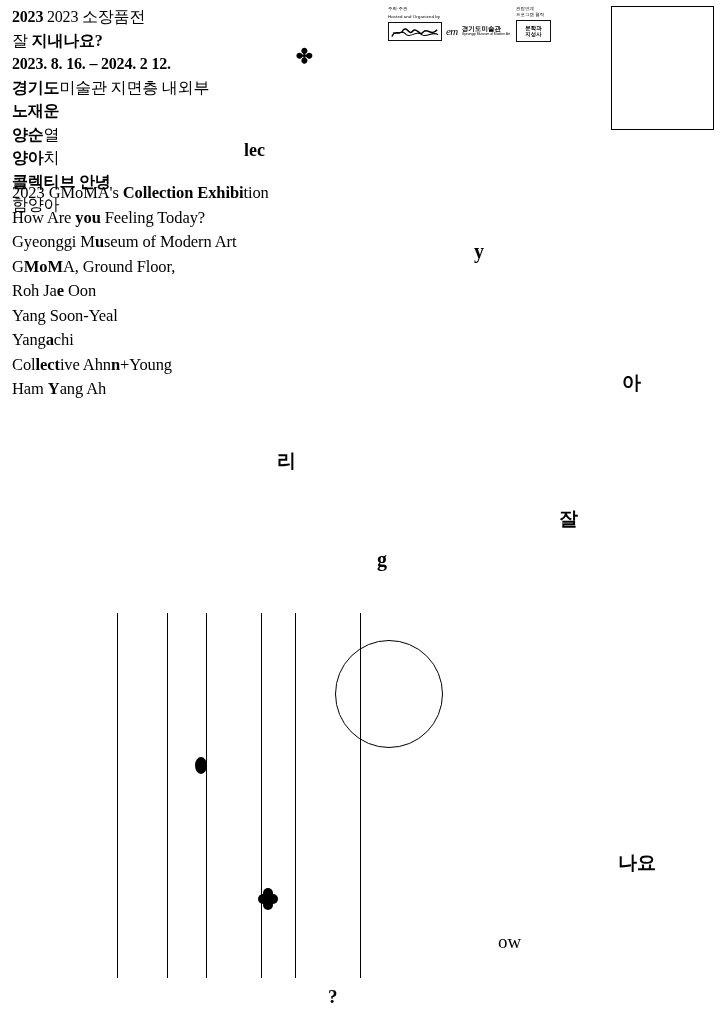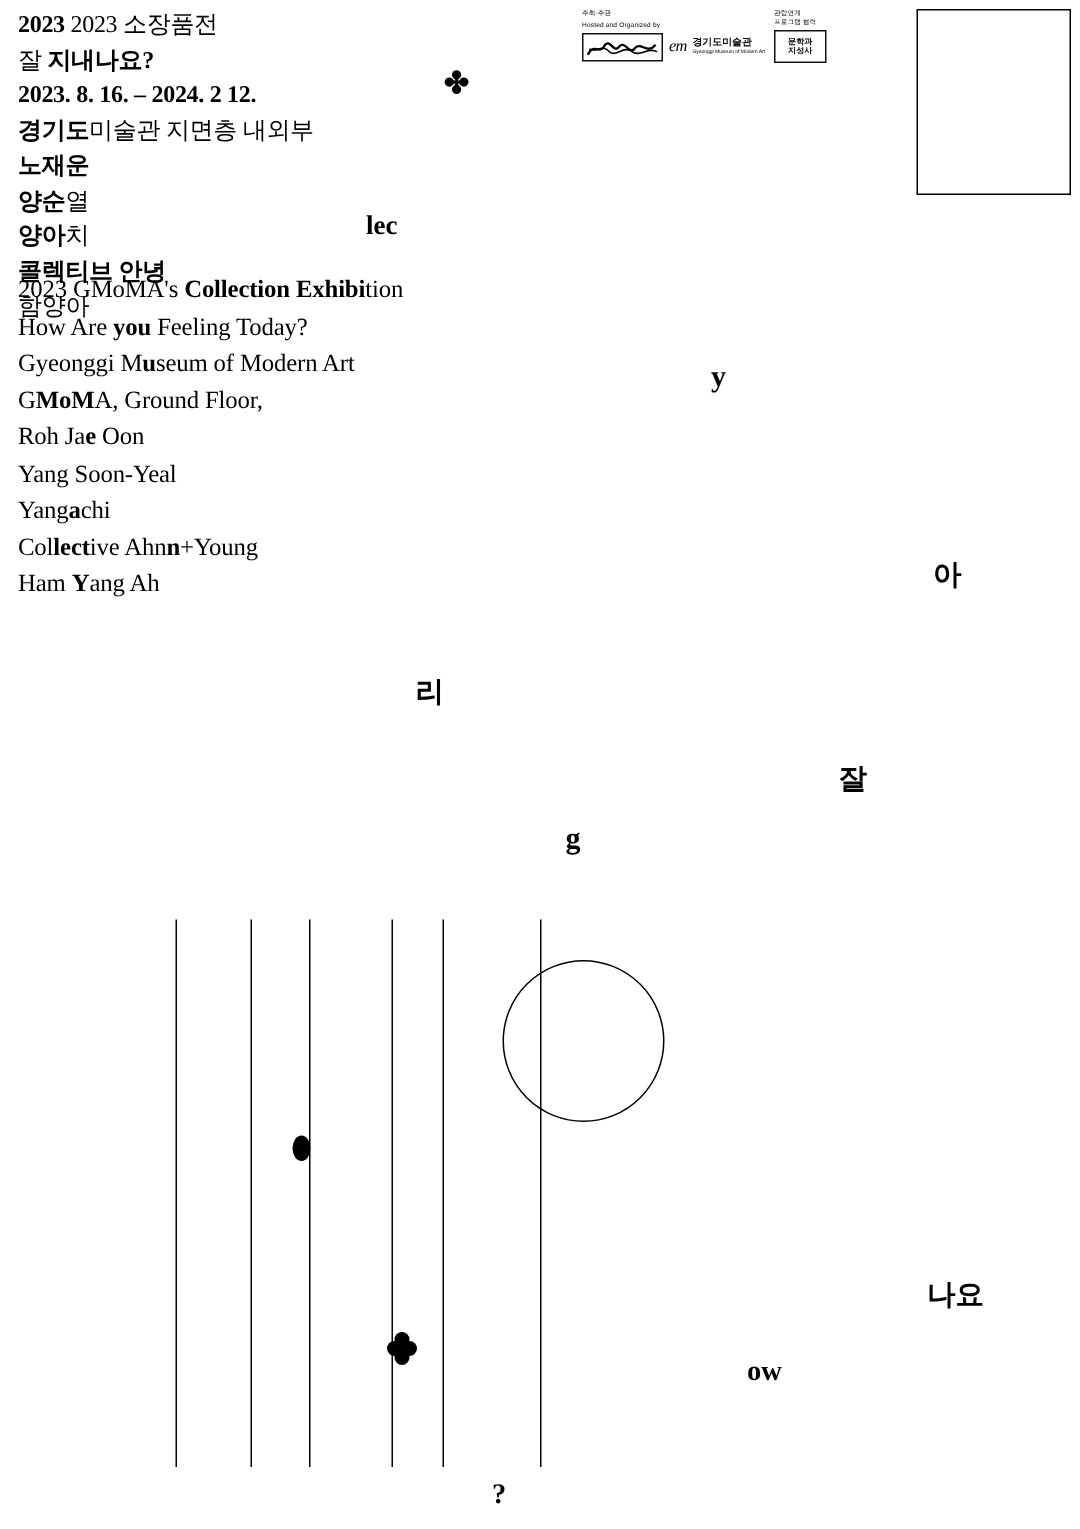--- a/index.html
+++ b/index.html
@@ -145,21 +145,21 @@
     font-weight: 700;
   }
   .g-flower1 { left: 296px; top: 46px; font-size: 20px; line-height: 20px; }
   .g-lec   { left: 208px; top: 140px; font-size: 18px; font-family: "Liberation Serif", serif; font-weight: 700; margin-left: 36px; }
   .g-y     { left: 474px; top: 240px; font-size: 20px; font-family: "Liberation Serif", serif; font-weight: 700; }
   .g-a     { left: 622px; top: 370px; font-size: 19px; font-weight: 700; }
   .g-ri    { left: 277px; top: 448px; font-size: 19px; font-weight: 700; }
   .g-jal   { left: 559px; top: 506px; font-size: 19px; font-weight: 700; }
   .g-g     { left: 377px; top: 548px; font-size: 20px; font-family: "Liberation Serif", serif; font-weight: 700; }
   .g-nayo  { left: 618px; top: 850px; font-size: 19px; font-weight: 700; text-align: right; }
-  .g-ow    { left: 498px; top: 904px; font-size: 19px; font-family: "Liberation Serif", serif; font-weight: 700; }
+  .g-ow    { left: 498px; top: 931px; font-size: 19px; font-family: "Liberation Serif", serif; font-weight: 400; }
   .g-q     { left: 328px; top: 986px; font-size: 19px; font-family: "Liberation Serif", serif; font-weight: 700; }
 
   
   .lines {
     position: absolute;
     left: 117px;
     top: 613px;
     width: 244px;
     height: 365px;
   }

